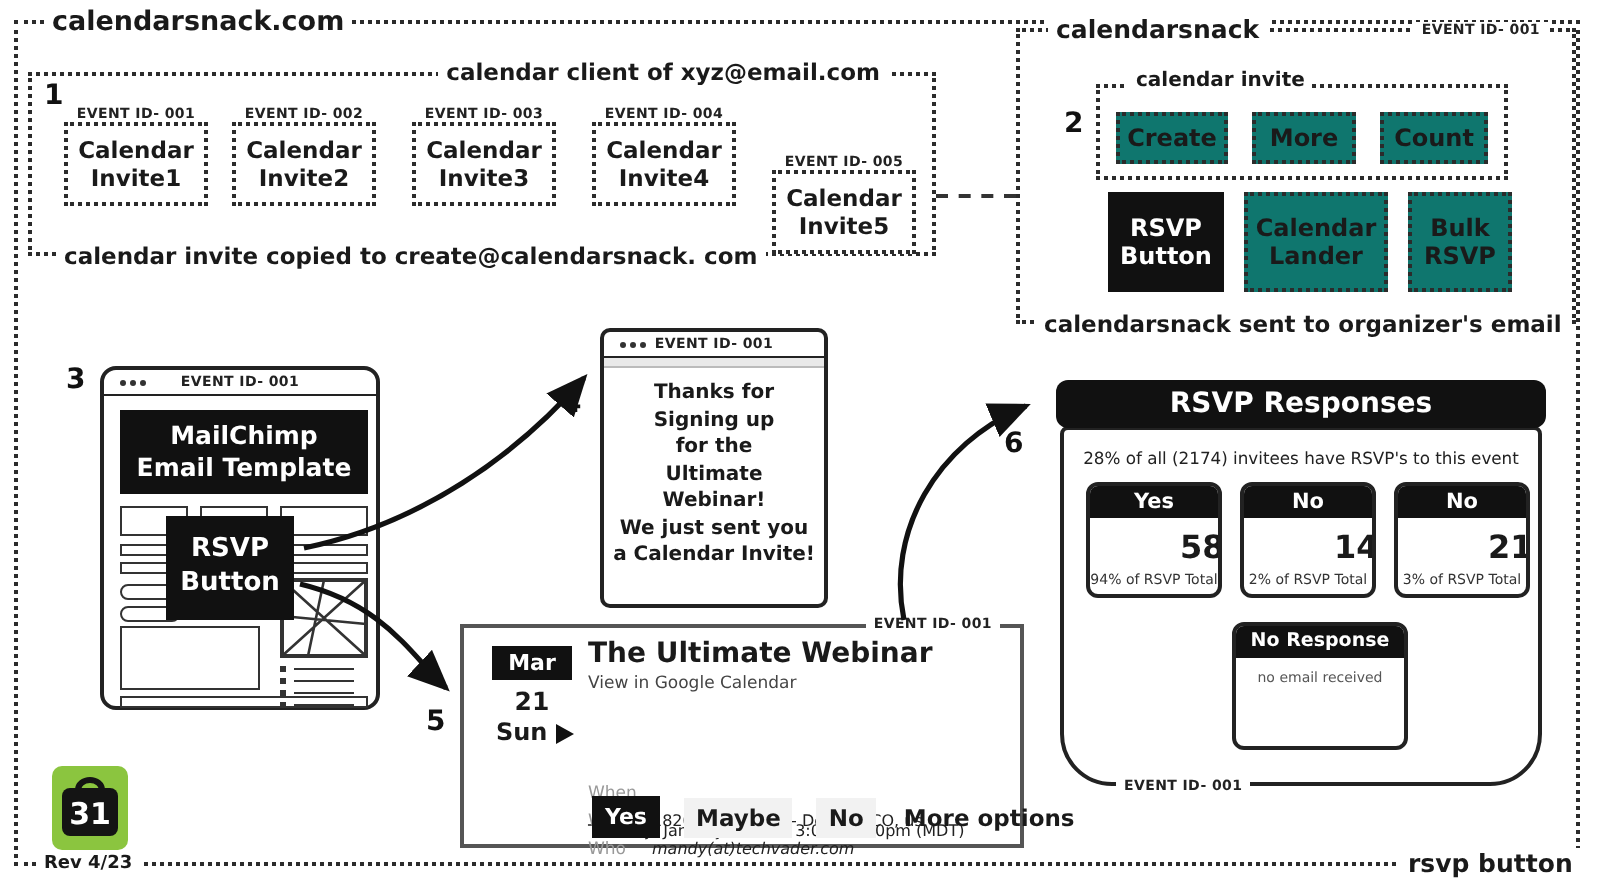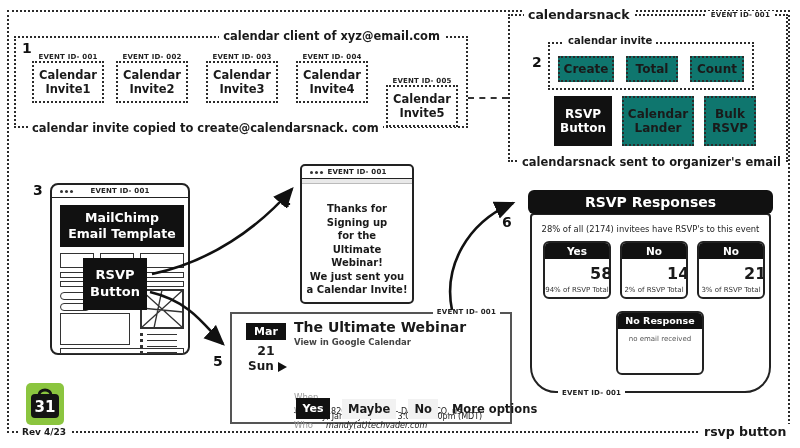--- a/index.html
+++ b/index.html
@@ -28,20 +28,21 @@
   .field-val { color:#222; font-size:8px; white-space:nowrap; }
   svg { display:block; }
 </style>
 </head>
 <body>
 
 <div id="canvas">
 
   <div class="abs dotted" style="left:7px; top:10px; width:783px; height:423px;"></div>
 
+  <div class="abs wbg bold" style="left:22px; top:3px; font-size:13.5px;">calendarsnack.com</div>
   <div class="abs wbg bold" style="left:18px; top:427px; font-size:9px;">Rev 4/23</div>
   <div class="abs wbg bold" style="left:700px; top:424px; font-size:12.5px;">rsvp button</div>
 
   <div class="abs dotted" style="left:14px; top:36px; width:454px; height:92px;">
     <div class="abs num-label" style="left:6px; top:2px;">1</div>
     <div class="abs wbg bold" style="right:22px; top:-9px; font-size:11.5px; white-space:nowrap;">calendar client of xyz@email.com</div>
     <div class="abs wbg bold" style="left:12px; bottom:-9px; font-size:11.5px; white-space:nowrap;">calendar invite copied to create@calendarsnack. com</div>
 
     <div class="abs" style="left:16px; top:15px; width:72px;">
       <div class="tiny-id" style="text-align:center;">EVENT ID- 001</div>
@@ -83,21 +84,21 @@
   <div class="abs" style="left:468px; top:97px; width:40px; border-top:2px dashed #333;"></div>
 
   <div class="abs dotted" style="left:508px; top:14px; width:280px; height:148px;">
     <div class="abs wbg bold" style="left:14px; top:-9px; font-size:12.5px;">calendarsnack</div>
     <div class="abs wbg tiny-id" style="right:12px; top:-5px;">EVENT ID- 001</div>
     <div class="abs num-label" style="left:22px; top:38px;">2</div>
 
     <div class="abs dotted" style="left:38px; top:26px; width:206px; height:48px;">
       <div class="abs wbg bold" style="left:14px; top:-9px; font-size:10px;">calendar invite</div>
       <div class="abs action-box" style="left:8px; top:12px; width:56px; height:26px;">Create</div>
-      <div class="abs action-box" style="left:76px; top:12px; width:52px; height:26px;">Total</div>
+      <div class="abs action-box" style="left:76px; top:12px; width:52px; height:26px;">More</div>
       <div class="abs action-box" style="left:140px; top:12px; width:54px; height:26px;">Count</div>
     </div>
 
     <div class="abs black-box" style="left:44px; top:80px; width:58px; height:50px; font-size:12px; line-height:1.2;">RSVP Button</div>
     <div class="abs action-box" style="left:112px; top:80px; width:72px; height:50px; text-align:center; line-height:1.2; padding:0 6px;">Calendar Lander</div>
     <div class="abs action-box" style="left:194px; top:80px; width:52px; height:50px; text-align:center; line-height:1.2; padding:0 6px;">Bulk RSVP</div>
 
     <div class="abs wbg bold" style="left:8px; bottom:-9px; font-size:11.5px; white-space:nowrap;">calendarsnack sent to organizer's email</div>
   </div>
 
@@ -138,41 +139,41 @@
     </svg>
   </div>
 
   <div class="abs num-label" style="left:281px; top:194px;">4</div>
   <div class="abs window" style="left:300px; top:164px; width:114px; height:140px; border-radius:5px;">
     <div class="titlebar">
       <span class="dots"></span>
       <div class="tb-label tiny-id">EVENT ID- 001</div>
     </div>
     <div class="abs" style="left:0; top:13px; right:0; height:5px; background:#e9e9e9; border-bottom:1px solid #bbb;"></div>
-    <div class="abs bold" style="left:2px; top:36px; right:2px; text-align:center; font-size:10px; line-height:13.5px;">
+    <div class="abs bold" style="left:2px; top:24px; right:2px; text-align:center; font-size:10px; line-height:13.5px;">
       <div>Thanks for</div>
       <div>Signing up</div>
       <div>for the</div>
       <div>Ultimate</div>
       <div>Webinar!</div>
       <div>We just sent you</div>
       <div>a Calendar Invite!</div>
     </div>
   </div>
 
   <div class="abs num-label" style="left:213px; top:353px;">5</div>
   <div class="abs" style="left:230px; top:312px; width:282px; height:112px; border:2px solid #555; background:#fff;">
     <div class="abs wbg tiny-id" style="right:10px; top:-6px;">EVENT ID- 001</div>
     <div class="abs black-box" style="left:14px; top:9px; width:40px; height:17px; font-size:11px;">Mar</div>
     <div class="abs bold" style="left:14px; top:29px; width:40px; text-align:center; font-size:12.5px;">21</div>
     <div class="abs bold" style="left:16px; top:45px; font-size:12px;">Sun</div>
     <div class="abs" style="left:46px; top:48px; width:0; height:0; border-left:9px solid #111; border-top:5px solid transparent; border-bottom:5px solid transparent;"></div>
 
     <div class="abs bold" style="left:62px; top:5px; font-size:14px;">The Ultimate Webinar</div>
-    <div class="abs" style="left:62px; top:23px; font-size:8.5px; font-weight:700; color:#444;">View in Google Calendar</div>
+    <div class="abs" style="left:62px; top:23px; font-size:8.5px; font-weight:400; color:#444;">View in Google Calendar</div>
 
     <div class="abs" style="left:62px; top:38px;">
       <span class="field-label">When</span><span class="field-val">Tuesday, January 5, 2021 3:00 – 5:00pm (MDT)</span>
     </div>
     <div class="abs" style="left:62px; top:52px;">
       <span class="field-label">Where</span><span class="field-val">1820 Champa St - Denver, CO, us</span>
     </div>
     <div class="abs" style="left:62px; top:66px;">
       <span class="field-label">Who</span><span class="field-val" style="font-style:italic;">mandy(at)techvader.com</span>
     </div>

